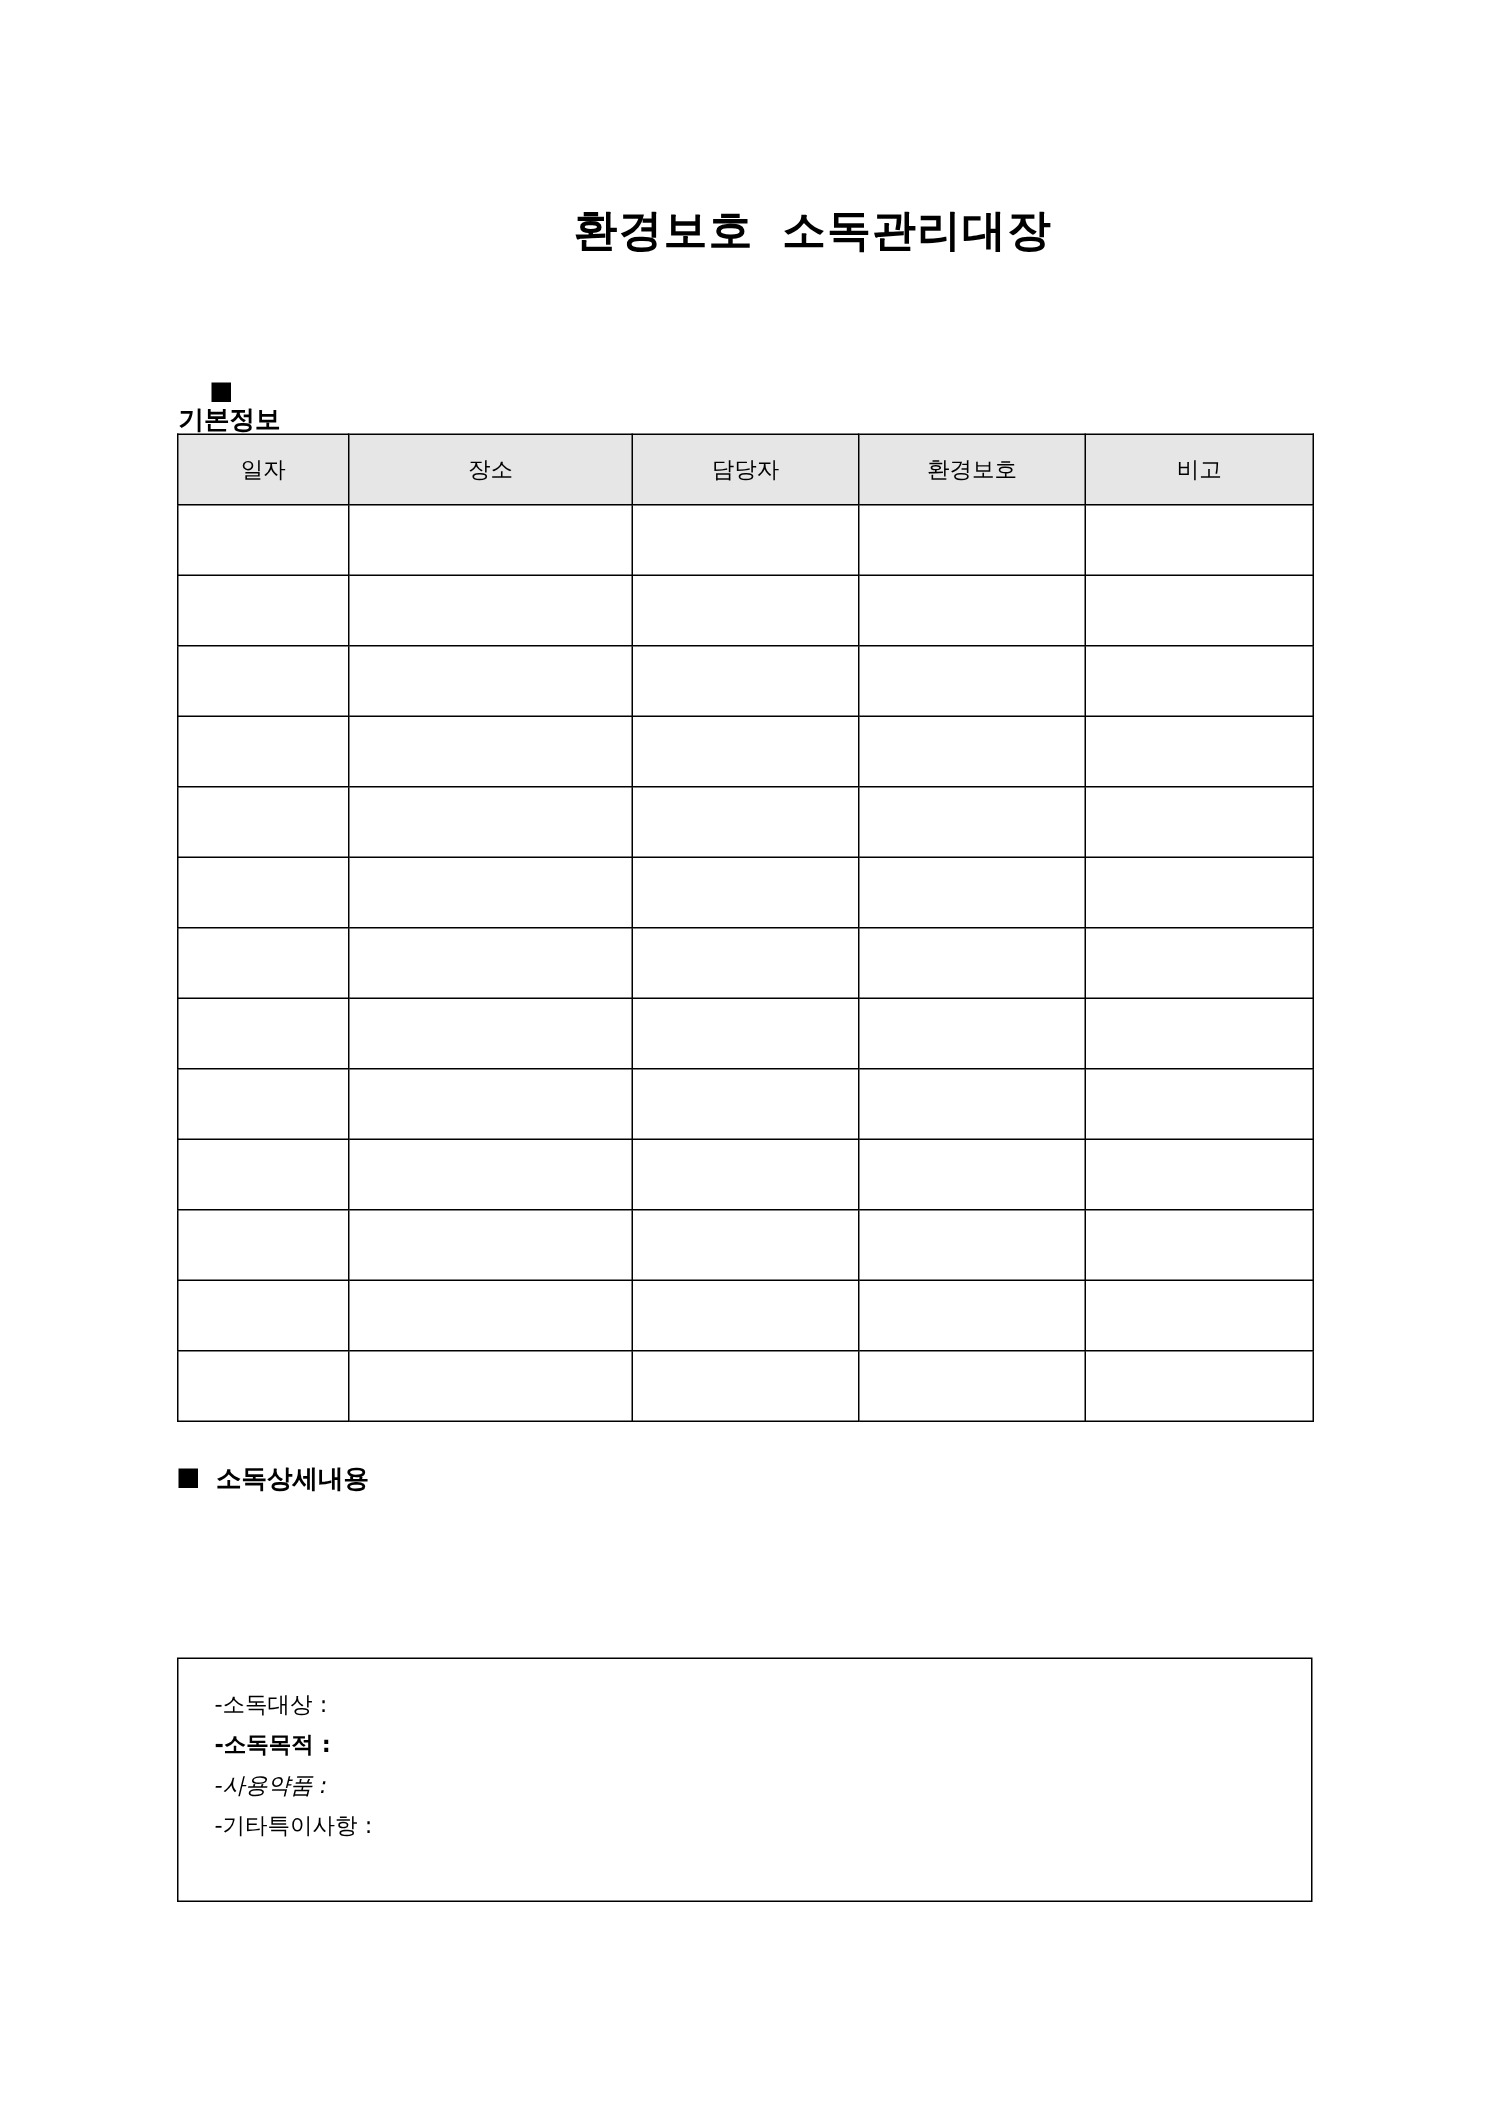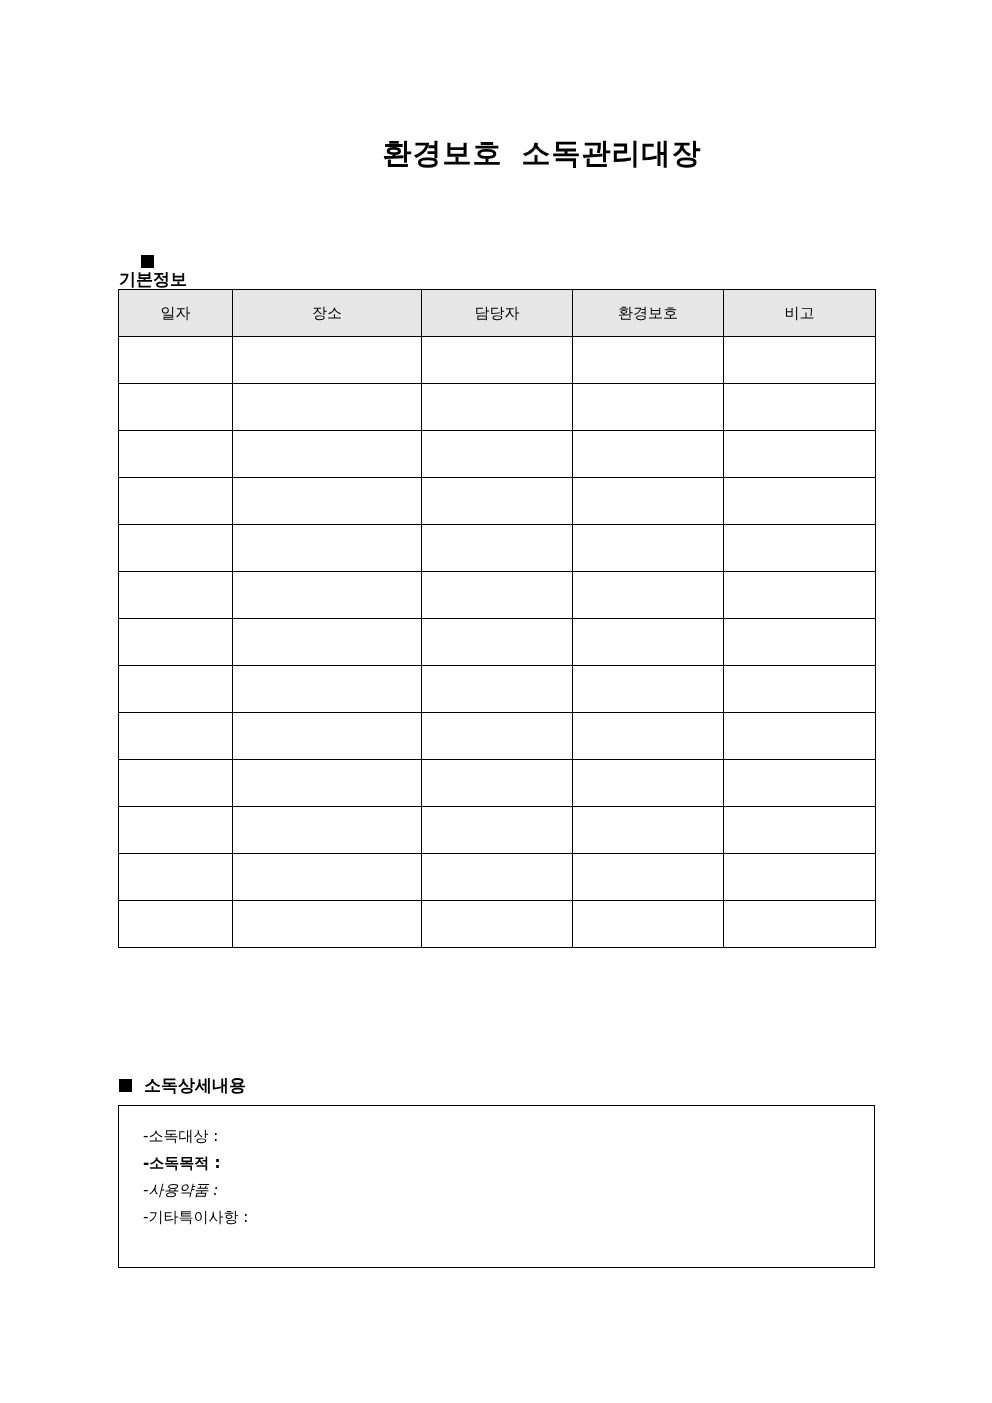--- a/index.html
+++ b/index.html
@@ -129,21 +129,21 @@
       <tr>
         <td></td>
         <td></td>
         <td></td>
         <td></td>
         <td></td>
       </tr>
     </tbody>
 </table>
 
-<div class="section-head" style="top:1074px;justify-content:space-between;">
+<div class="section-head" style="top:974px;justify-content:space-between;">
   <span class="sq"></span>
   <span>소독상세내용</span>
 </div>
 
 <div class="detail-box">
   <div class="line" style="top:21px;">-소독대상 :</div>
   <div class="line" style="top:48px;font-weight:bold;">-소독목적 :</div>
   <div class="line" style="top:75px;font-style:italic;">-사용약품 :</div>
   <div class="line" style="top:102px;">-기타특이사항 :</div>
 </div>

